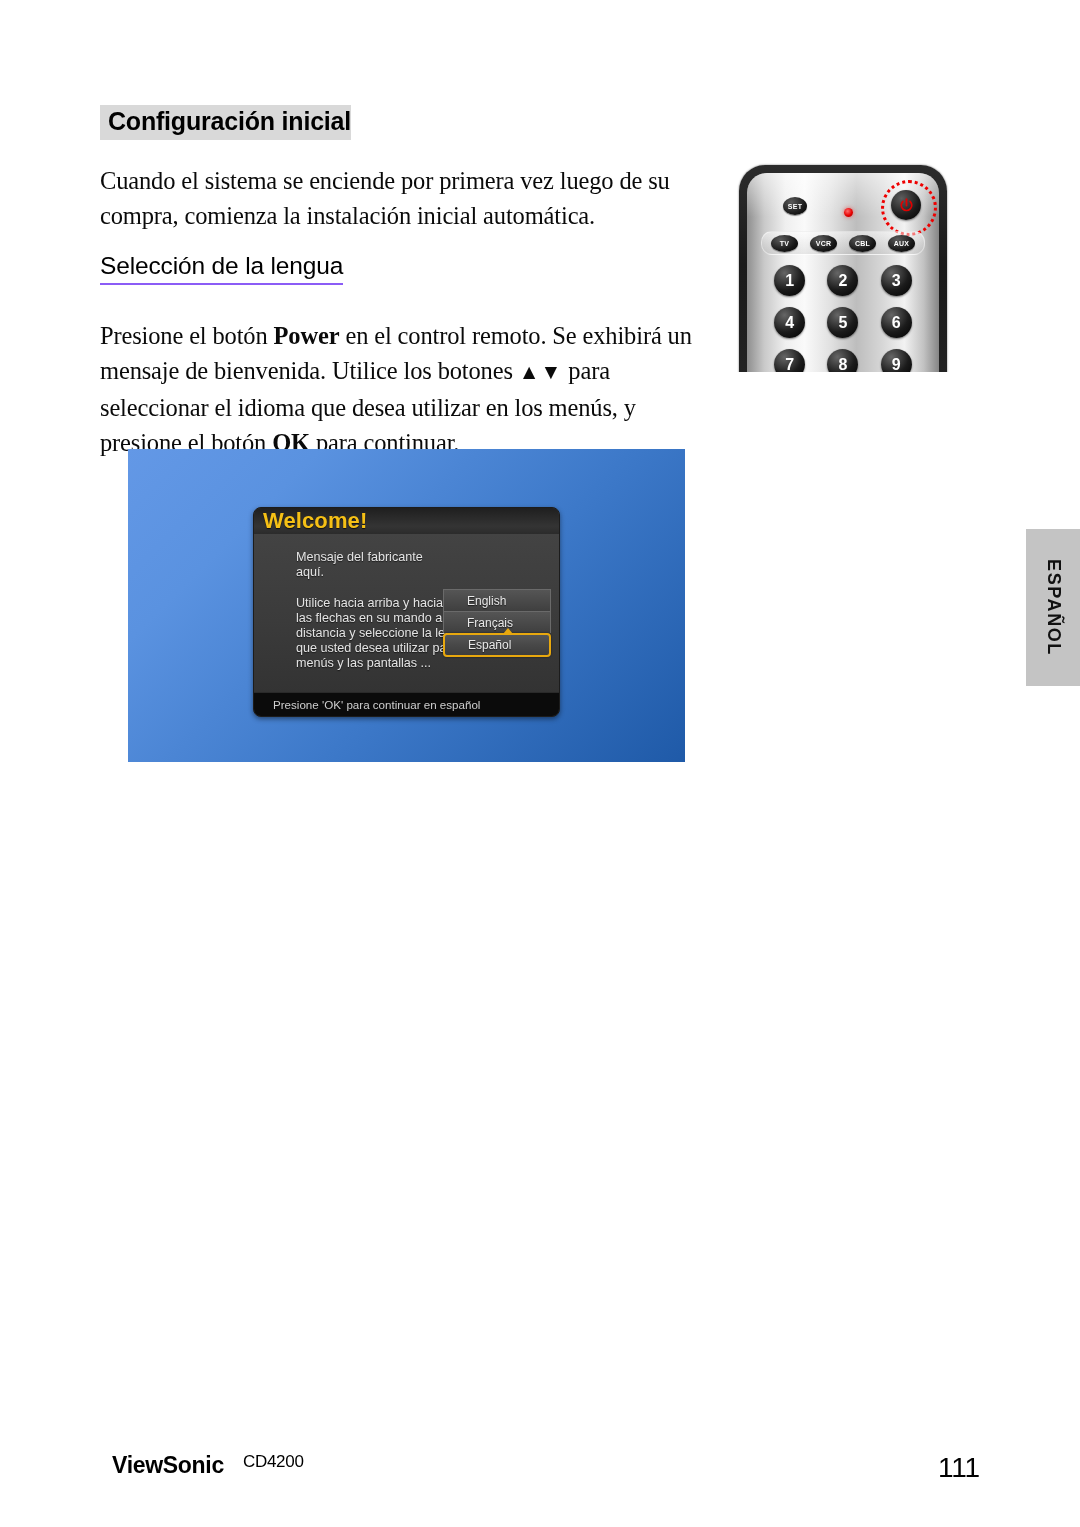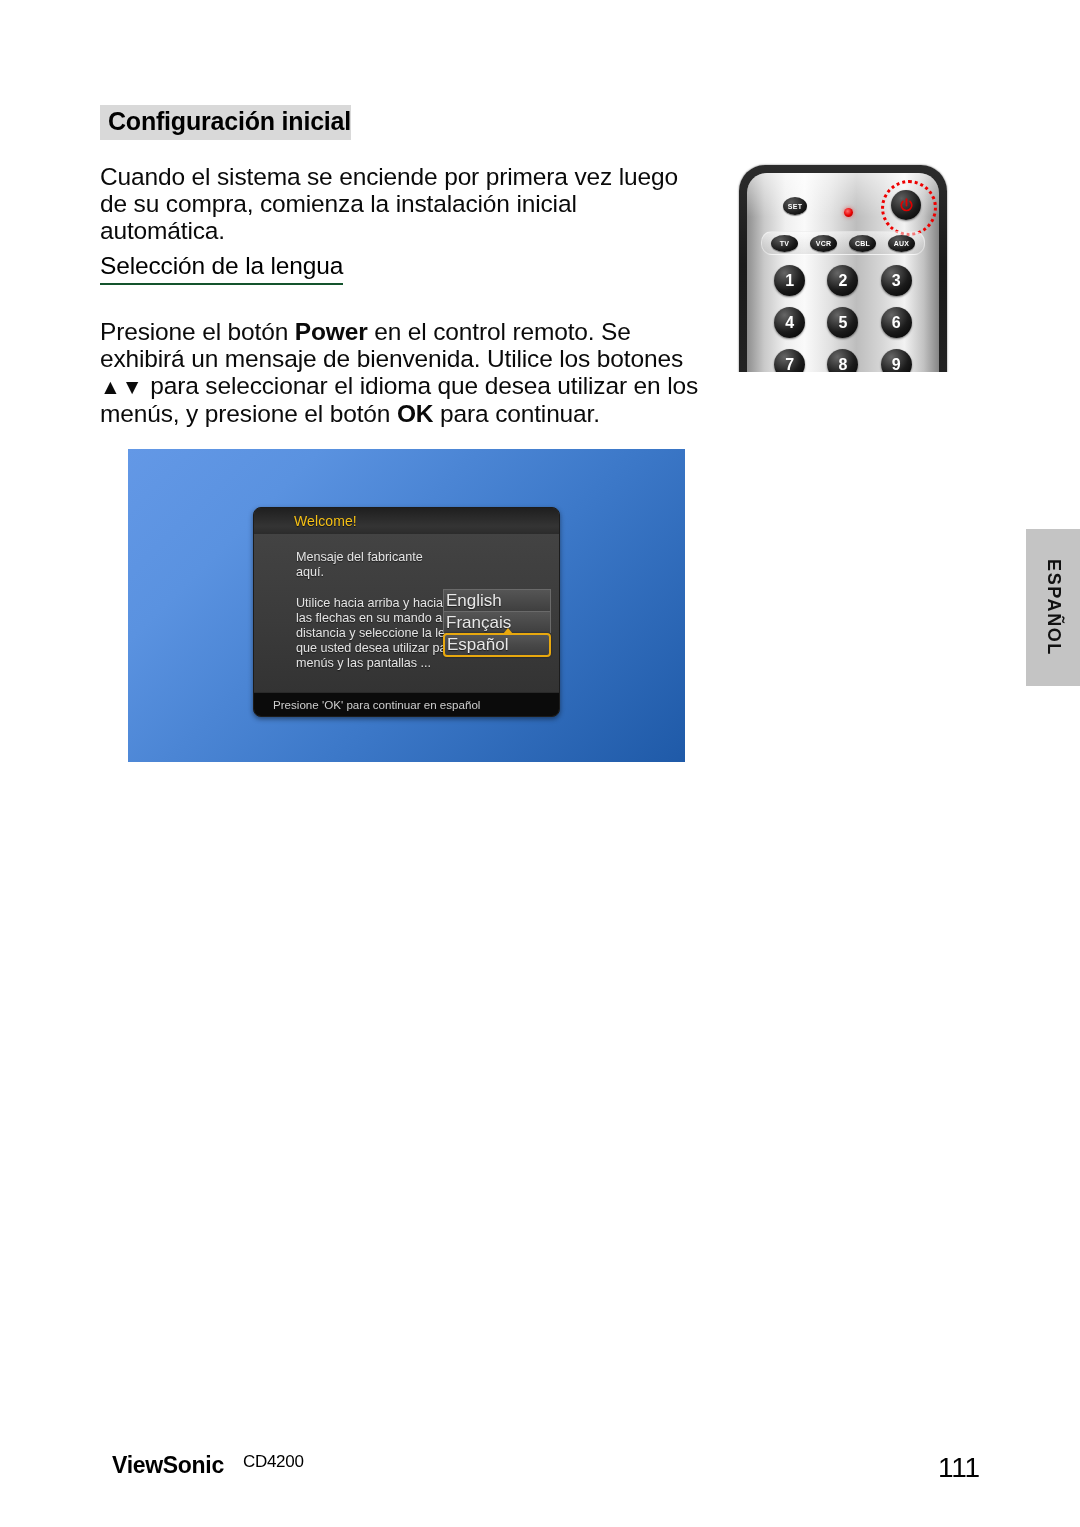--- a/index.html
+++ b/index.html
@@ -29,36 +29,37 @@
     line-height: 1.1;
     display: inline-block;
     white-space: nowrap;
   }
 
   
   .para {
     position: absolute;
     left: 100px;
     font-size: 24.5px;
-    line-height: 27px;
+    line-height: 35px;
     letter-spacing: -0.15px;
     color: #0a0a0a;
     white-space: pre-line;
+    font-family: Liberation Serif, serif;
   }
   .para-intro { top: 163px; width: 600px; }
   .para-instructions { top: 318px; width: 600px; }
 
   .subheading {
     position: absolute;
     left: 100px;
     top: 250px;
     font-size: 24.5px;
     line-height: 32px;
     letter-spacing: -0.15px;
-    border-bottom: 2px solid #14532d;
+    border-bottom: 2px solid #8b5cf6;
     padding-bottom: 1px;
     display: inline-block;
     white-space: nowrap;
   }
   .para b { font-weight: bold; }
   .arrows { font-size: 21px; letter-spacing: 1px; }
 
   
   .remote-wrap {
     position: absolute;
@@ -239,25 +240,24 @@
   .osd-header {
     height: 26px;
     background: linear-gradient(180deg, #1f1f1f 0%, #343434 70%, #2b2b2b 100%);
     display: flex;
     align-items: center;
     padding-left: 9px;
     box-sizing: border-box;
   }
   .osd-title {
     color: #f5c016;
-    font-size: 14px;
-    font-weight: normal;
+    font-size: 22px;
+    font-weight: bold;
     letter-spacing: .1px;
     text-shadow: 0 1px 1px rgba(0,0,0,.7);
-    margin-left: 31px;
   }
   .osd-main {
     position: absolute;
     left: 0; right: 0;
     top: 26px;
     bottom: 24px;
     background: linear-gradient(180deg, #434343 0%, #3b3b3b 55%, #333333 100%);
   }
   .osd-text {
     position: absolute;
@@ -277,24 +277,24 @@
     top: 55px;
     width: 108px;
   }
   .lang-item {
     height: 22px;
     box-sizing: border-box;
     background: linear-gradient(180deg, #555555 0%, #4a4a4a 50%, #3f3f3f 100%);
     border: 1px solid #6a6a6a;
     border-bottom: none;
     color: #e8e8e8;
-    font-size: 17px;
-    display: flex;
-    align-items: center;
-    padding-left: 2px;
+    font-size: 12px;
+    display: flex;
+    align-items: center;
+    padding-left: 23px;
     text-shadow: 0 1px 1px rgba(0,0,0,.6);
   }
   .lang-item:last-child { border-bottom: 1px solid #6a6a6a; }
   .lang-item.selected {
     background: linear-gradient(180deg, #565656 0%, #484848 50%, #3d3d3d 100%);
     border: 2px solid #e8a80e;
     border-radius: 4px;
     height: 24px;
     position: relative;
     z-index: 2;

